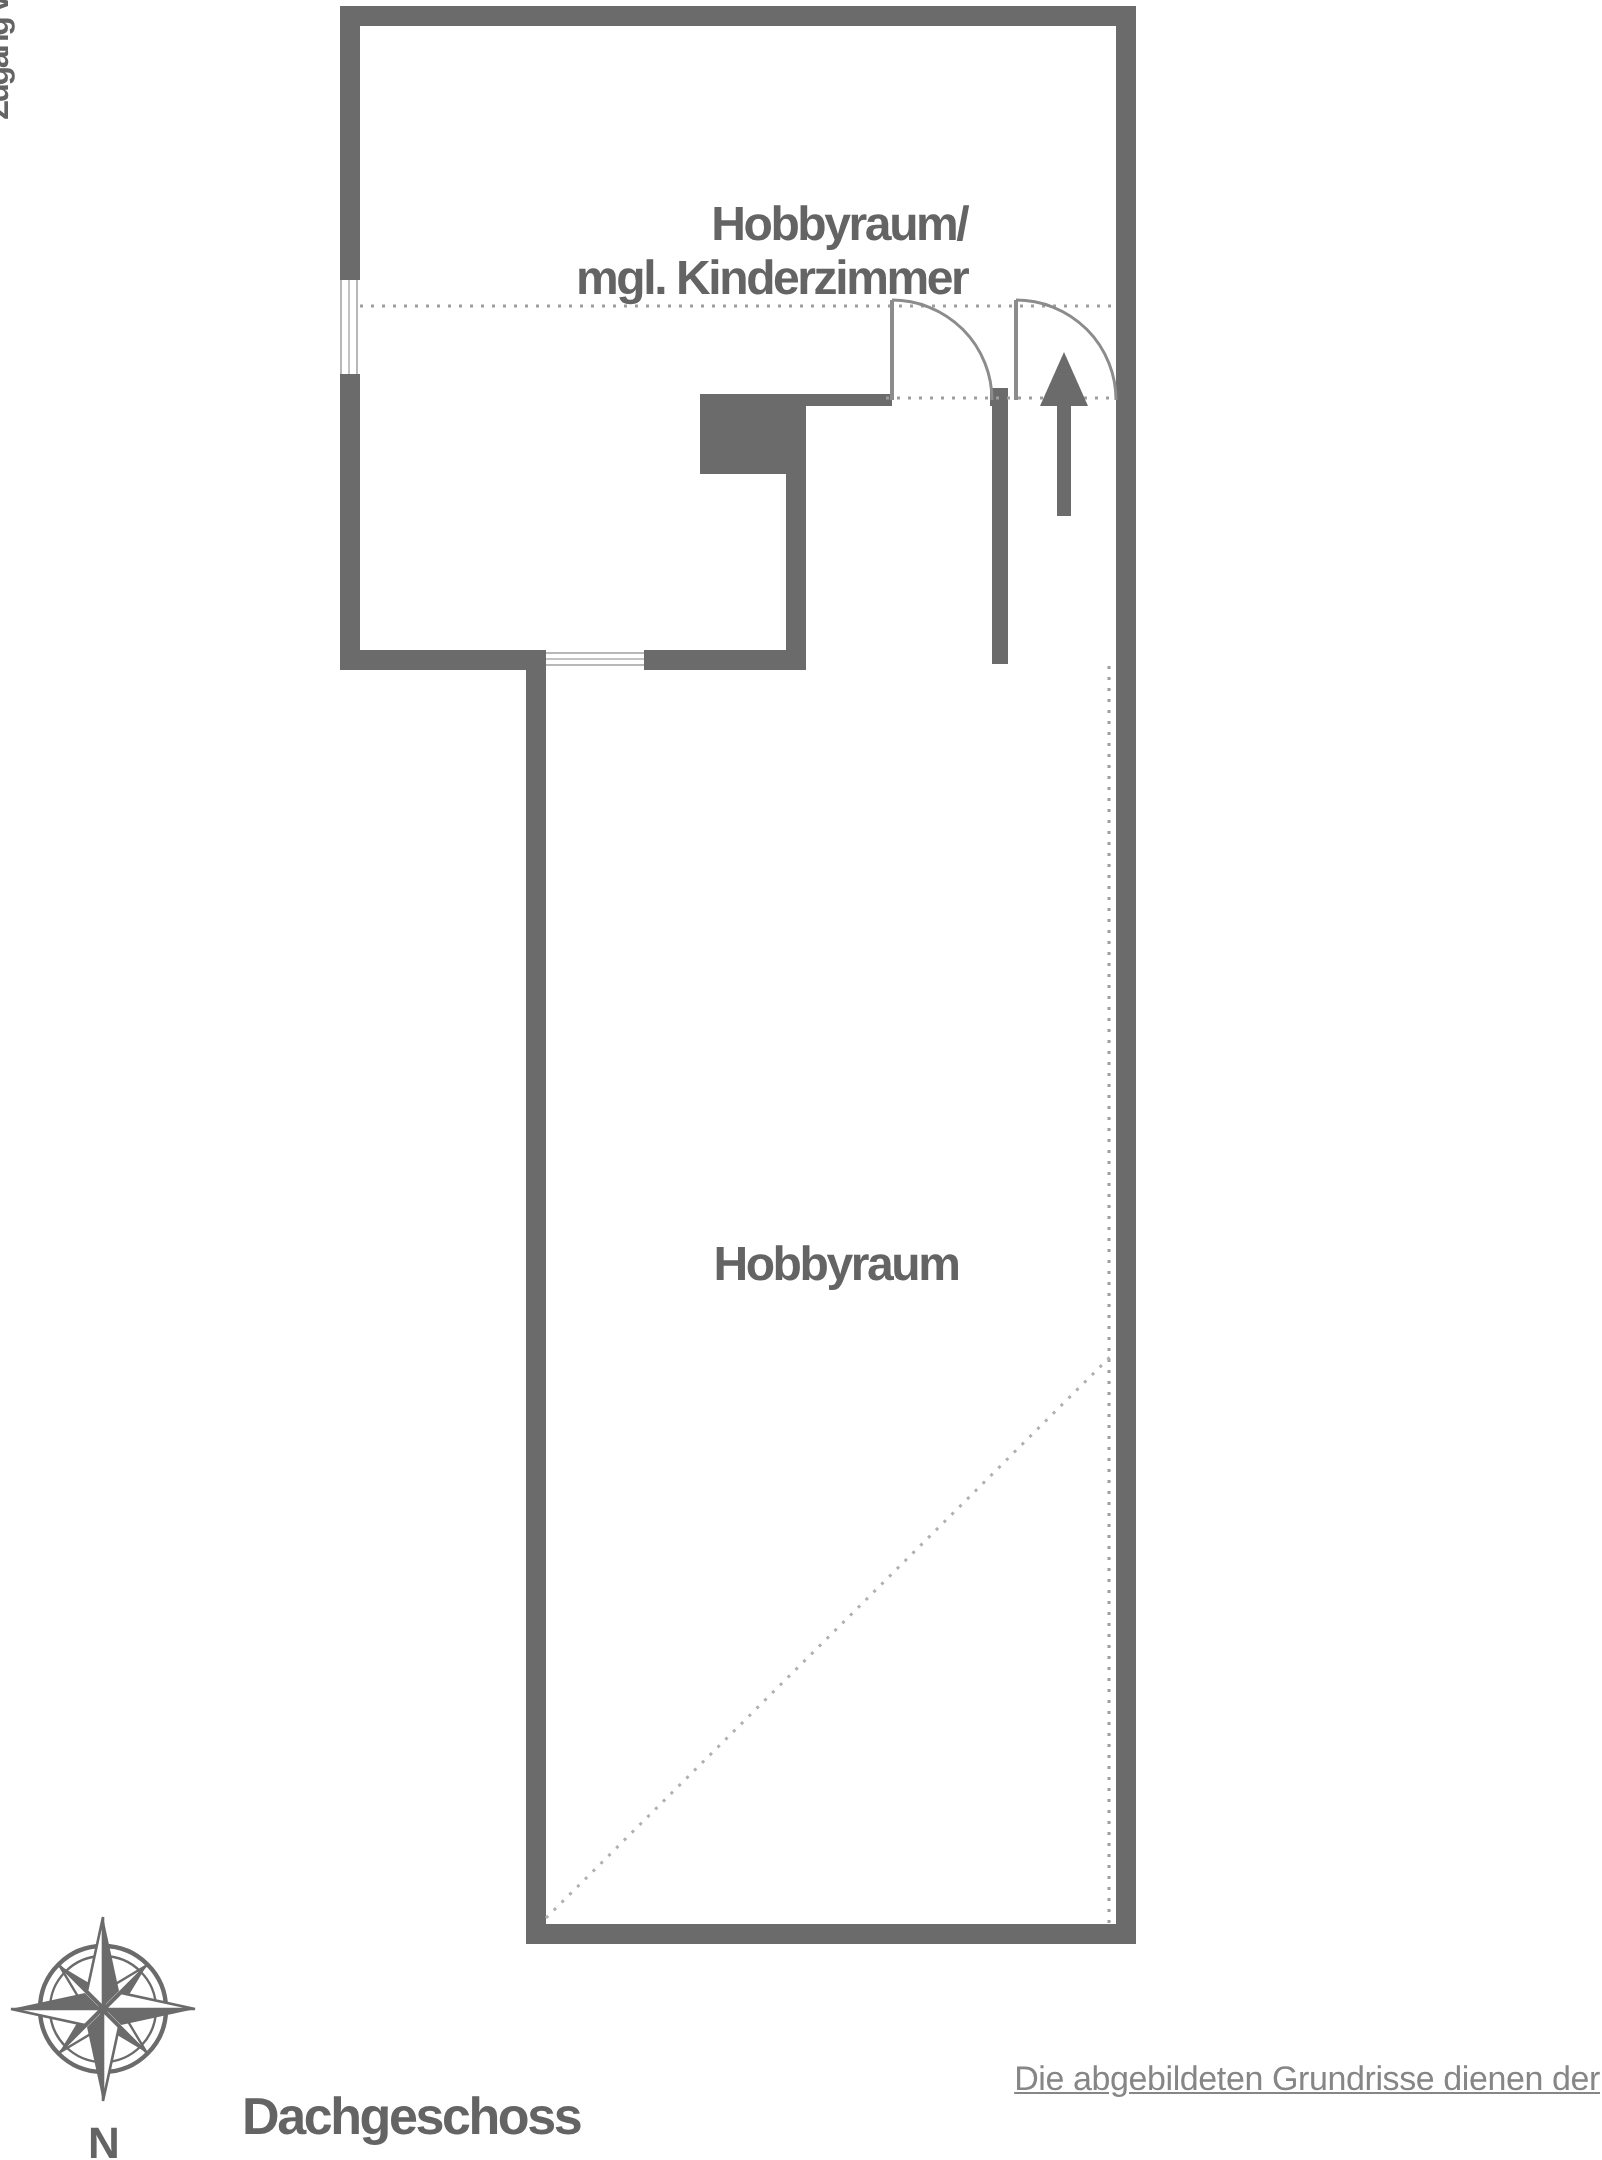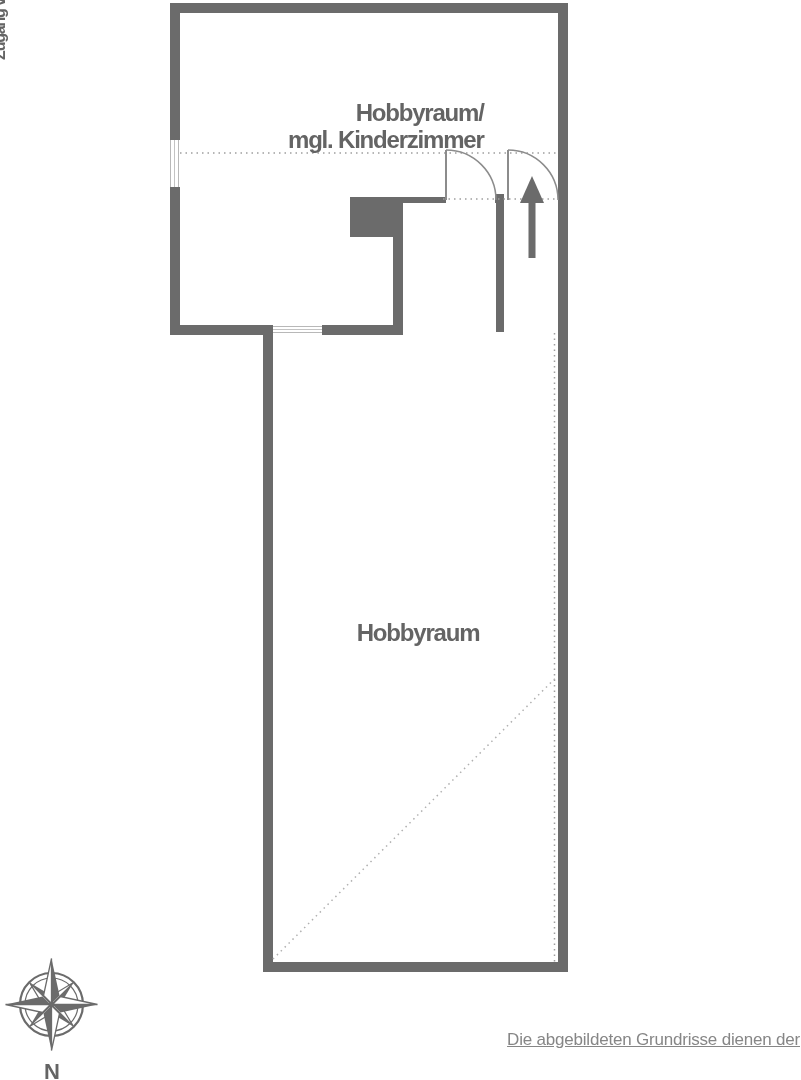--- a/index.html
+++ b/index.html
@@ -123,18 +123,19 @@
     <use href="#diag-pt" transform="rotate(135)"></use>
     <use href="#diag-pt" transform="rotate(225)"></use>
     <use href="#diag-pt" transform="rotate(315)"></use>
     <use href="#card-pt"></use>
     <use href="#card-pt" transform="rotate(90)"></use>
     <use href="#card-pt" transform="rotate(180)"></use>
     <use href="#card-pt" transform="rotate(270)"></use>
   </svg>
   <div class="compass-label">N</div>
 
+  <div class="floor-label">Dachgeschoss</div>
 
   <div class="disclaimer">
     <div>Die abgebildeten Grundrisse dienen der</div>
   </div>
 
 </div>
 
 </body></html>

